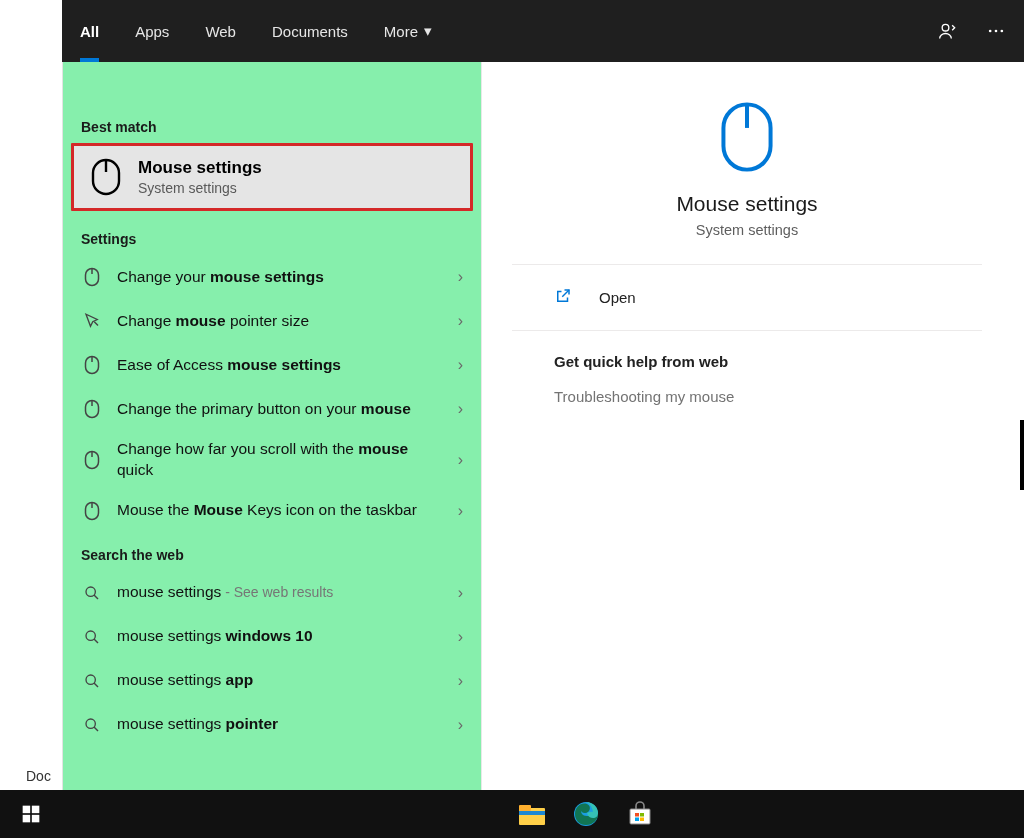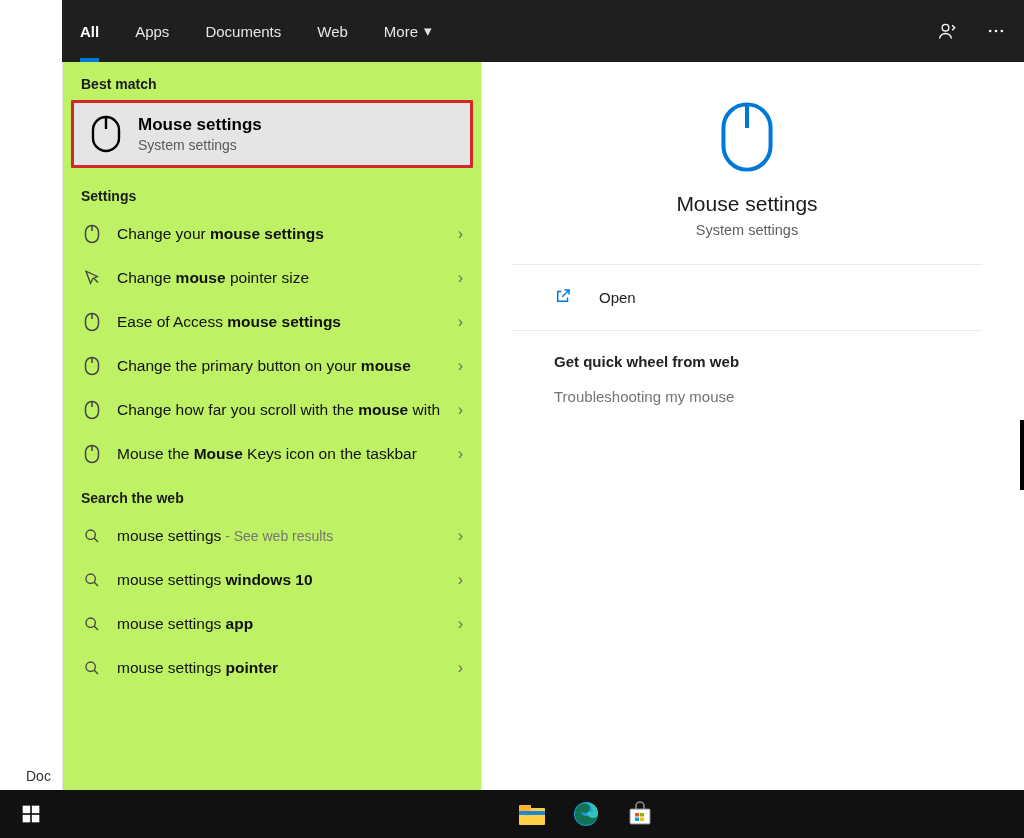--- a/index.html
+++ b/index.html
@@ -11,21 +11,21 @@
   .tabs { display: flex; height: 100%; align-items: center; }
   .tab { padding: 0 18px; height: 100%; display: flex; align-items: center; font-size: 15px; color: #e6e6e6; cursor: pointer; position: relative; }
   .tab.active { font-weight: 600; color: #fff; }
   .tab.active::after { content: ""; position: absolute; left: 18px; right: 18px; bottom: 0; height: 4px; background: #0078d7; }
   .tab .caret { margin-left: 6px; }
   .topbar-right { margin-left: auto; display: flex; align-items: center; padding-right: 18px; gap: 28px; }
   .top-icon { width: 20px; height: 20px; display: flex; align-items: center; justify-content: center; color: #fff; cursor: pointer; }
 
   
   .panel { position: absolute; left: 62px; top: 62px; right: 12px; bottom: 48px; background: #f2f2f2; display: flex; border-left: 1px solid #e3e3e3; }
-  .left { width: 418px; background: #bef264; overflow: hidden; display: flex; flex-direction: column; }
+  .left { width: 418px; background: #86efac; overflow: hidden; display: flex; flex-direction: column; justify-content: center; }
   .right { flex: 1; background: #fff; border-left: 1px solid #e8e8e8; position: relative; }
 
   .section-label { font-size: 14px; font-weight: 600; color: #1a1a1a; padding: 14px 18px 8px 18px; }
 
   .best-match { margin: 0 8px 6px 8px; border: 3px solid #d42828; border-radius: 1px; background: #e5e5e5; display: flex; align-items: center; padding: 12px 14px; cursor: pointer; }
   .best-match .bm-icon { width: 36px; height: 36px; margin-right: 14px; display:flex; align-items:center; justify-content:center; }
   .bm-title { font-size: 17px; font-weight: 600; color: #000; }
   .bm-sub { font-size: 14px; color: #595959; margin-top: 2px; }
 
   .list-item { display: flex; align-items: center; padding: 8px 18px; cursor: pointer; min-height: 44px; }
@@ -74,24 +74,24 @@
 
   <div class="topbar">
     <div class="tabs">
       <div class="tab active">
           <span>All</span>
         </div>
       <div class="tab">
           <span>Apps</span>
         </div>
       <div class="tab">
+          <span>Web</span>
+        </div>
+      <div class="tab">
           <span>Documents</span>
-        </div>
-      <div class="tab">
-          <span>Web</span>
         </div>
       <div class="tab">
           <span>More</span>
           <span class="caret">▾</span>
         </div>
     </div>
     <div class="topbar-right">
       <div class="top-icon">
         <svg width="20" height="20" viewBox="0 0 24 24" fill="none" stroke="currentColor" stroke-width="1.6">
             <circle cx="9" cy="8" r="4"></circle>
@@ -172,21 +172,21 @@
         <div class="li-chev">›</div>
       </div>
 
       <div class="list-item">
         <div class="li-icon">
             <svg width="16" height="22" viewBox="0 0 32 40" fill="none" stroke="#444" stroke-width="3">
               <rect x="3" y="3" width="26" height="34" rx="13"></rect>
               <line x1="16" y1="3" x2="16" y2="14"></line>
             </svg>
           </div>
-        <div class="li-text"><span>Change how far you scroll with the </span><span class="bold">mouse</span><span> with</span></div>
+        <div class="li-text"><span>Change how far you scroll with the </span><span class="bold">mouse</span><span> quick</span></div>
         <div class="li-chev">›</div>
       </div>
 
       <div class="list-item">
         <div class="li-icon">
             <svg width="16" height="22" viewBox="0 0 32 40" fill="none" stroke="#444" stroke-width="3">
               <rect x="3" y="3" width="26" height="34" rx="13"></rect>
               <line x1="16" y1="3" x2="16" y2="14"></line>
             </svg>
           </div>
@@ -258,21 +258,21 @@
           <svg width="18" height="18" viewBox="0 0 24 24" fill="none" stroke="currentColor" stroke-width="2">
               <path d="M14 4h6v6"></path>
               <path d="M20 4l-9 9"></path>
               <path d="M18 14v5H5V6h5"></path>
             </svg>
         </span>
         <span>Open</span>
       </div>
 
       <div class="help-block">
-        <div class="help-title">Get quick wheel from web</div>
+        <div class="help-title">Get quick help from web</div>
         <div class="help-link">Troubleshooting my mouse</div>
       </div>
     </div>
   </div>
 
   <div class="searchbar">
     <div class="s-icon">
       <svg width="18" height="18" viewBox="0 0 24 24" fill="none" stroke="#222" stroke-width="2">
           <circle cx="10" cy="10" r="7"></circle>
           <line x1="21" y1="21" x2="15" y2="15"></line>

